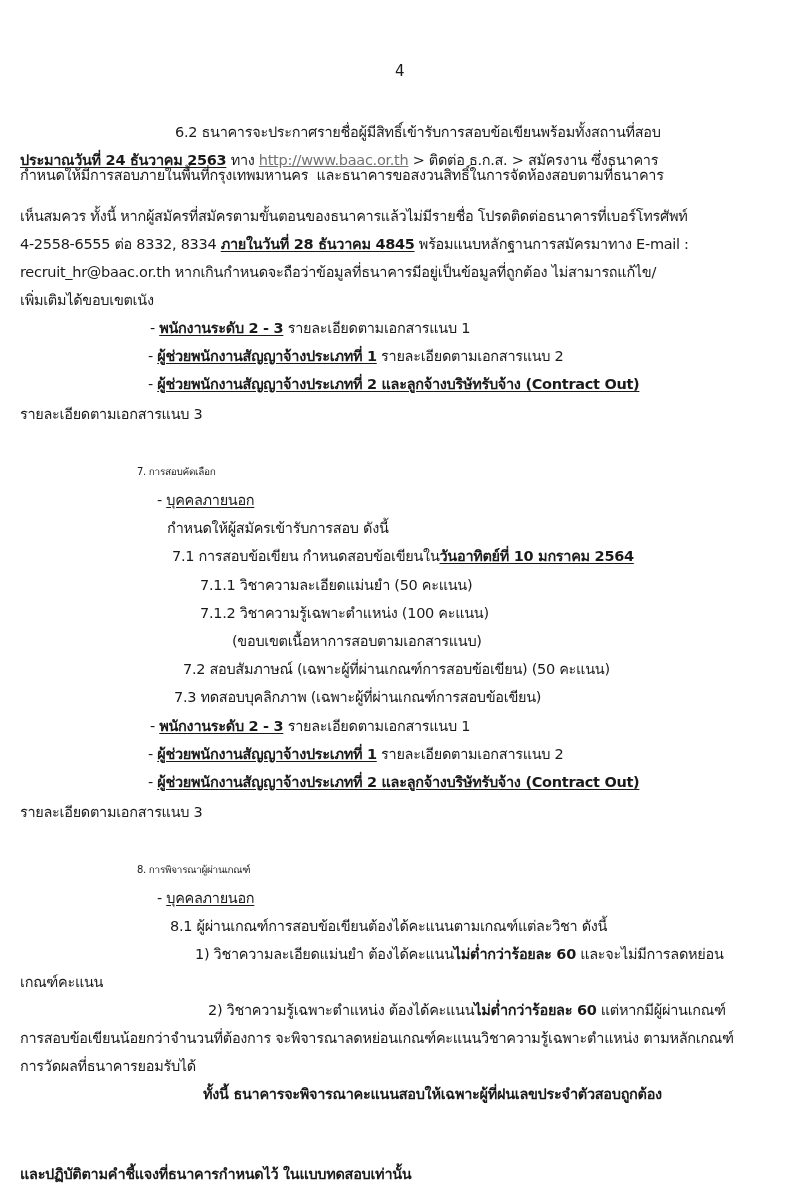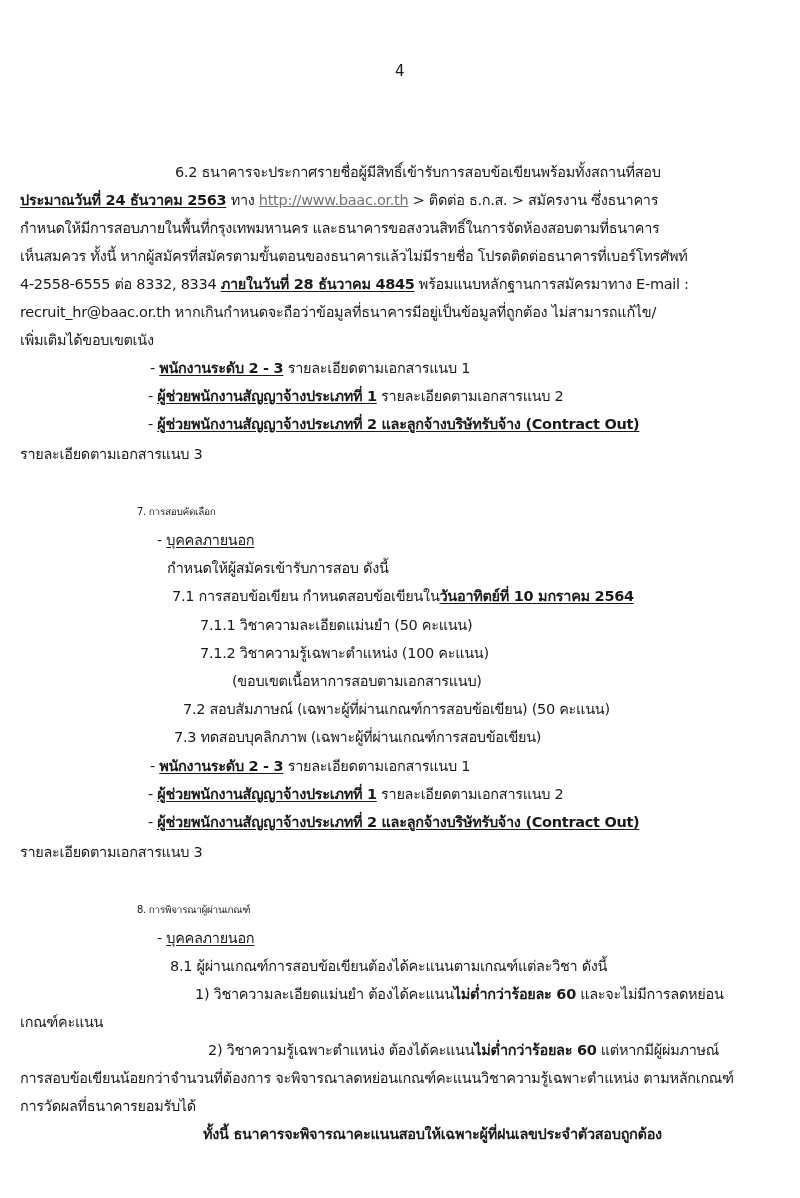--- a/index.html
+++ b/index.html
@@ -5,40 +5,39 @@
   html, body { margin: 0; padding: 0; background: #ffffff; }
   body {
     width: 800px; height: 1198px; position: relative; overflow: hidden;
     font-family: "DejaVu Sans", "Liberation Sans", sans-serif;
     color: #1a1a1a;
   }
   .line {
     position: absolute; white-space: nowrap;
     font-size: 14.5px; line-height: 20px;
     letter-spacing: -0.3px;
-    margin-top: 40px;
   }
   .b { font-weight: bold; }
   .u { text-decoration: underline; text-underline-offset: 2px; }
   .link { color: #737373; text-decoration: underline; }
   .pagenum { position: absolute; left: 395px; top: 62px; font-size: 15px; }
   .head { font-size: 10px; }
 </style>
 </head>
 <body>
 
 <div>
 
   <div class="pagenum">4</div>
 
   <div class="line" style="left:175px; top:122px;">6.2 ธนาคารจะประกาศรายชื่อผู้มีสิทธิ์เข้ารับการสอบข้อเขียนพร้อมทั้งสถานที่สอบ</div>
   <div class="line" style="left:20px; top:150px;">
     <span class="b u">ประมาณวันที่ 24 ธันวาคม 2563</span><span> ทาง </span><a class="link">http://www.baac.or.th</a><span> &gt; ติดต่อ ธ.ก.ส. &gt; สมัครงาน ซึ่งธนาคาร</span>
   </div>
-  <div class="line" style="left:20px; top:178px;">กำหนดให้มีการสอบภายในพื้นที่กรุงเทพมหานคร และธนาคารขอสงวนสิทธิ์ในการจัดห้องสอบตามที่ธนาคาร</div>
+  <div class="line" style="left:20px; top:166px;font-family:Liberation Mono, monospace;">กำหนดให้มีการสอบภายในพื้นที่กรุงเทพมหานคร และธนาคารขอสงวนสิทธิ์ในการจัดห้องสอบตามที่ธนาคาร</div>
   <div class="line" style="left:20px; top:206px;">เห็นสมควร ทั้งนี้ หากผู้สมัครที่สมัครตามขั้นตอนของธนาคารแล้วไม่มีรายชื่อ โปรดติดต่อธนาคารที่เบอร์โทรศัพท์</div>
   <div class="line" style="left:20px; top:234px;">
     <span>4-2558-6555 ต่อ 8332, 8334 </span><span class="b u">ภายในวันที่ 28 ธันวาคม 4845</span><span> พร้อมแนบหลักฐานการสมัครมาทาง E-mail :</span>
   </div>
   <div class="line" style="left:20px; top:262px;">recruit_hr@baac.or.th หากเกินกำหนดจะถือว่าข้อมูลที่ธนาคารมีอยู่เป็นข้อมูลที่ถูกต้อง ไม่สามารถแก้ไข/</div>
   <div class="line" style="left:20px; top:290px;">เพิ่มเติมได้ขอบเขตเนัง</div>
 
   <div class="line" style="left:150px; top:318px;">
     <span>- </span><span class="b u">พนักงานระดับ 2 - 3</span><span> รายละเอียดตามเอกสารแนบ 1</span>
   </div>
@@ -78,20 +77,20 @@
   <div class="line head" style="left:137px; top:860px;">8. การพิจารณาผู้ผ่านเกณฑ์</div>
   <div class="line" style="left:157px; top:888px;">
     <span>- </span><span class="u">บุคคลภายนอก</span>
   </div>
   <div class="line" style="left:170px; top:916px;">8.1 ผู้ผ่านเกณฑ์การสอบข้อเขียนต้องได้คะแนนตามเกณฑ์แต่ละวิชา ดังนี้</div>
   <div class="line" style="left:195px; top:944px;">
     <span>1) วิชาความละเอียดแม่นยำ ต้องได้คะแนน</span><span class="b">ไม่ต่ำกว่าร้อยละ 60</span><span> และจะไม่มีการลดหย่อน</span>
   </div>
   <div class="line" style="left:20px; top:972px;">เกณฑ์คะแนน</div>
   <div class="line" style="left:208px; top:1000px;">
-    <span>2) วิชาความรู้เฉพาะตำแหน่ง ต้องได้คะแนน</span><span class="b">ไม่ต่ำกว่าร้อยละ 60</span><span> แต่หากมีผู้ผ่มภาษณ์</span>
+    <span>2) วิชาความรู้เฉพาะตำแหน่ง ต้องได้คะแนน</span><span class="b">ไม่ต่ำกว่าร้อยละ 60</span><span> แต่หากมีผู้ผ่านเกณฑ์</span>
   </div>
   <div class="line" style="left:20px; top:1028px;">การสอบข้อเขียนน้อยกว่าจำนวนที่ต้องการ จะพิจารณาลดหย่อนเกณฑ์คะแนนวิชาความรู้เฉพาะตำแหน่ง ตามหลักเกณฑ์</div>
   <div class="line" style="left:20px; top:1056px;text-align:right;">การวัดผลที่ธนาคารยอมรับได้</div>
   <div class="line b" style="left:203px; top:1084px;">ทั้งนี้ ธนาคารจะพิจารณาคะแนนสอบให้เฉพาะผู้ที่ฝนเลขประจำตัวสอบถูกต้อง</div>
   <div class="line b" style="left:20px; top:1164px;">และปฏิบัติตามคำชี้แจงที่ธนาคารกำหนดไว้ ในแบบทดสอบเท่านั้น</div>
 
 </div>
 
 </body></html>

